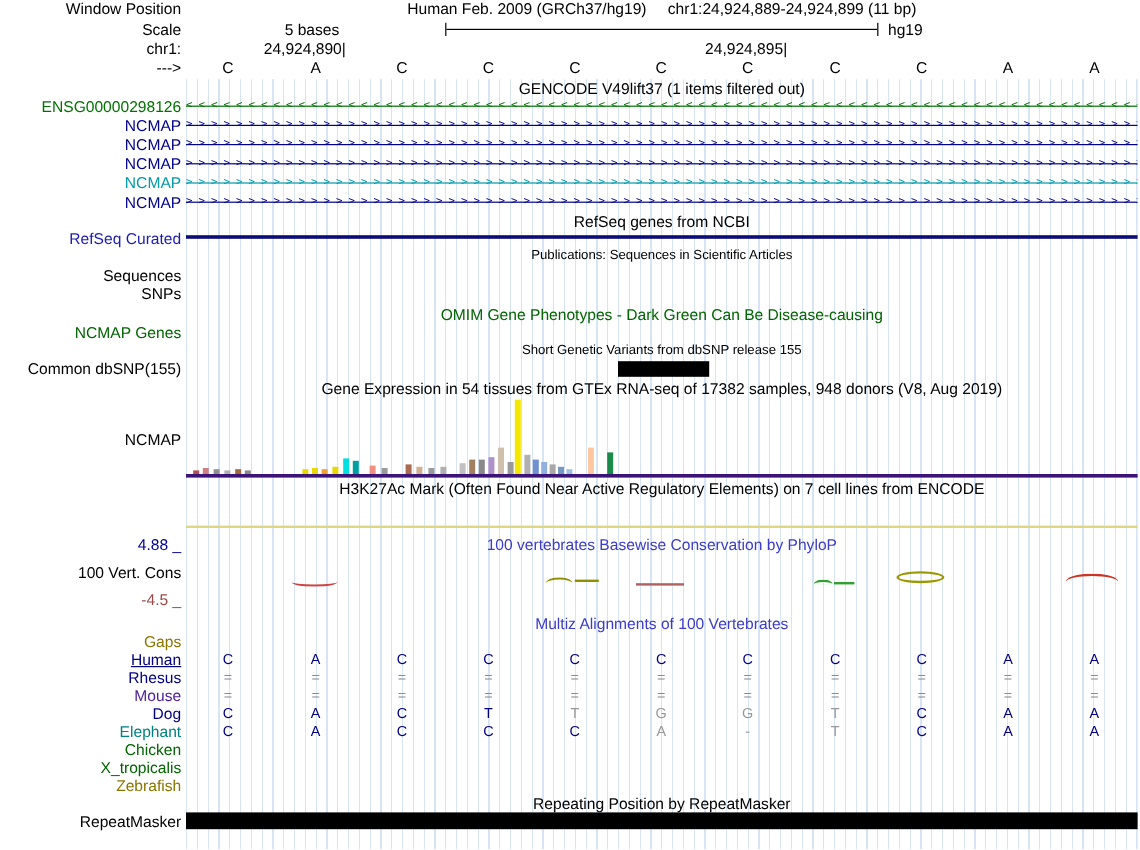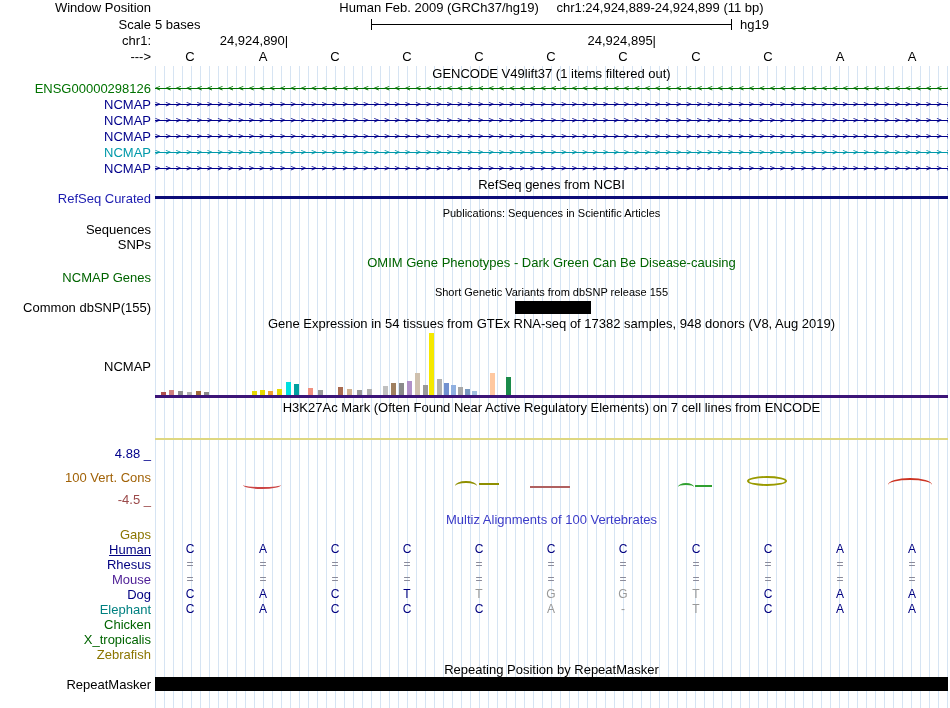--- a/index.html
+++ b/index.html
@@ -36,21 +36,21 @@
   <div class="row" style="top:0">
     <span class="lbl">Window Position</span>
     <span class="ctr">
       <span style="margin-right:14px">Human Feb. 2009 (GRCh37/hg19)</span>
       <span>chr1:24,924,889-24,924,899 (11 bp)</span>
     </span>
   </div>
 
   <div class="row" style="top:16px;height:17px;line-height:17px">
     <span class="lbl">Scale</span>
-    <span style="position:absolute;left:155px;width:210px;text-align:left">5 bases</span>
+    <span style="position:absolute;left:155px;width:210px;text-align:center">5 bases</span>
     <span class="scalebar">
         <i></i>
       </span>
     <span style="position:absolute;left:740px">hg19</span>
   </div>
 
   <div class="row" style="top:33px">
     <span class="lbl">chr1:</span>
     <span style="position:absolute;left:215px;width:78px;text-align:center">24,924,890|</span>
     <span style="position:absolute;left:578px;width:78px;text-align:right">24,924,895|</span>
@@ -117,23 +117,24 @@
   </div>
   <div class="hline" style="top:395px;height:3px;background:#3c1478"></div>
 
   <div class="row" style="top:400px">
     <span class="ctr">H3K27Ac Mark (Often Found Near Active Regulatory Elements) on 7 cell lines from ENCODE</span>
   </div>
   <div class="hline" style="top:438px;height:2px;background:#ded781"></div>
 
   <div class="row" style="top:447px;height:14px;line-height:14px">
     <span class="lbl" style="color:#00008b">4.88 _</span>
+    <span class="ctr c-blue">100 vertebrates Basewise Conservation by PhyloP</span>
   </div>
   <div class="row" style="top:471px;height:14px;line-height:14px">
-    <span class="lbl" style="color:#a16207">100 Vert. Cons</span>
+    <span class="lbl" style="color:#000000">100 Vert. Cons</span>
   </div>
   <div class="row" style="top:493px;height:14px;line-height:14px">
     <span class="lbl" style="color:#9b4a4a">-4.5 _</span>
   </div>
 
   <div class="row" style="top:512px">
     <span class="ctr c-blue">Multiz Alignments of 100 Vertebrates</span>
   </div>
 
   <div class="row" style="top:662px">

